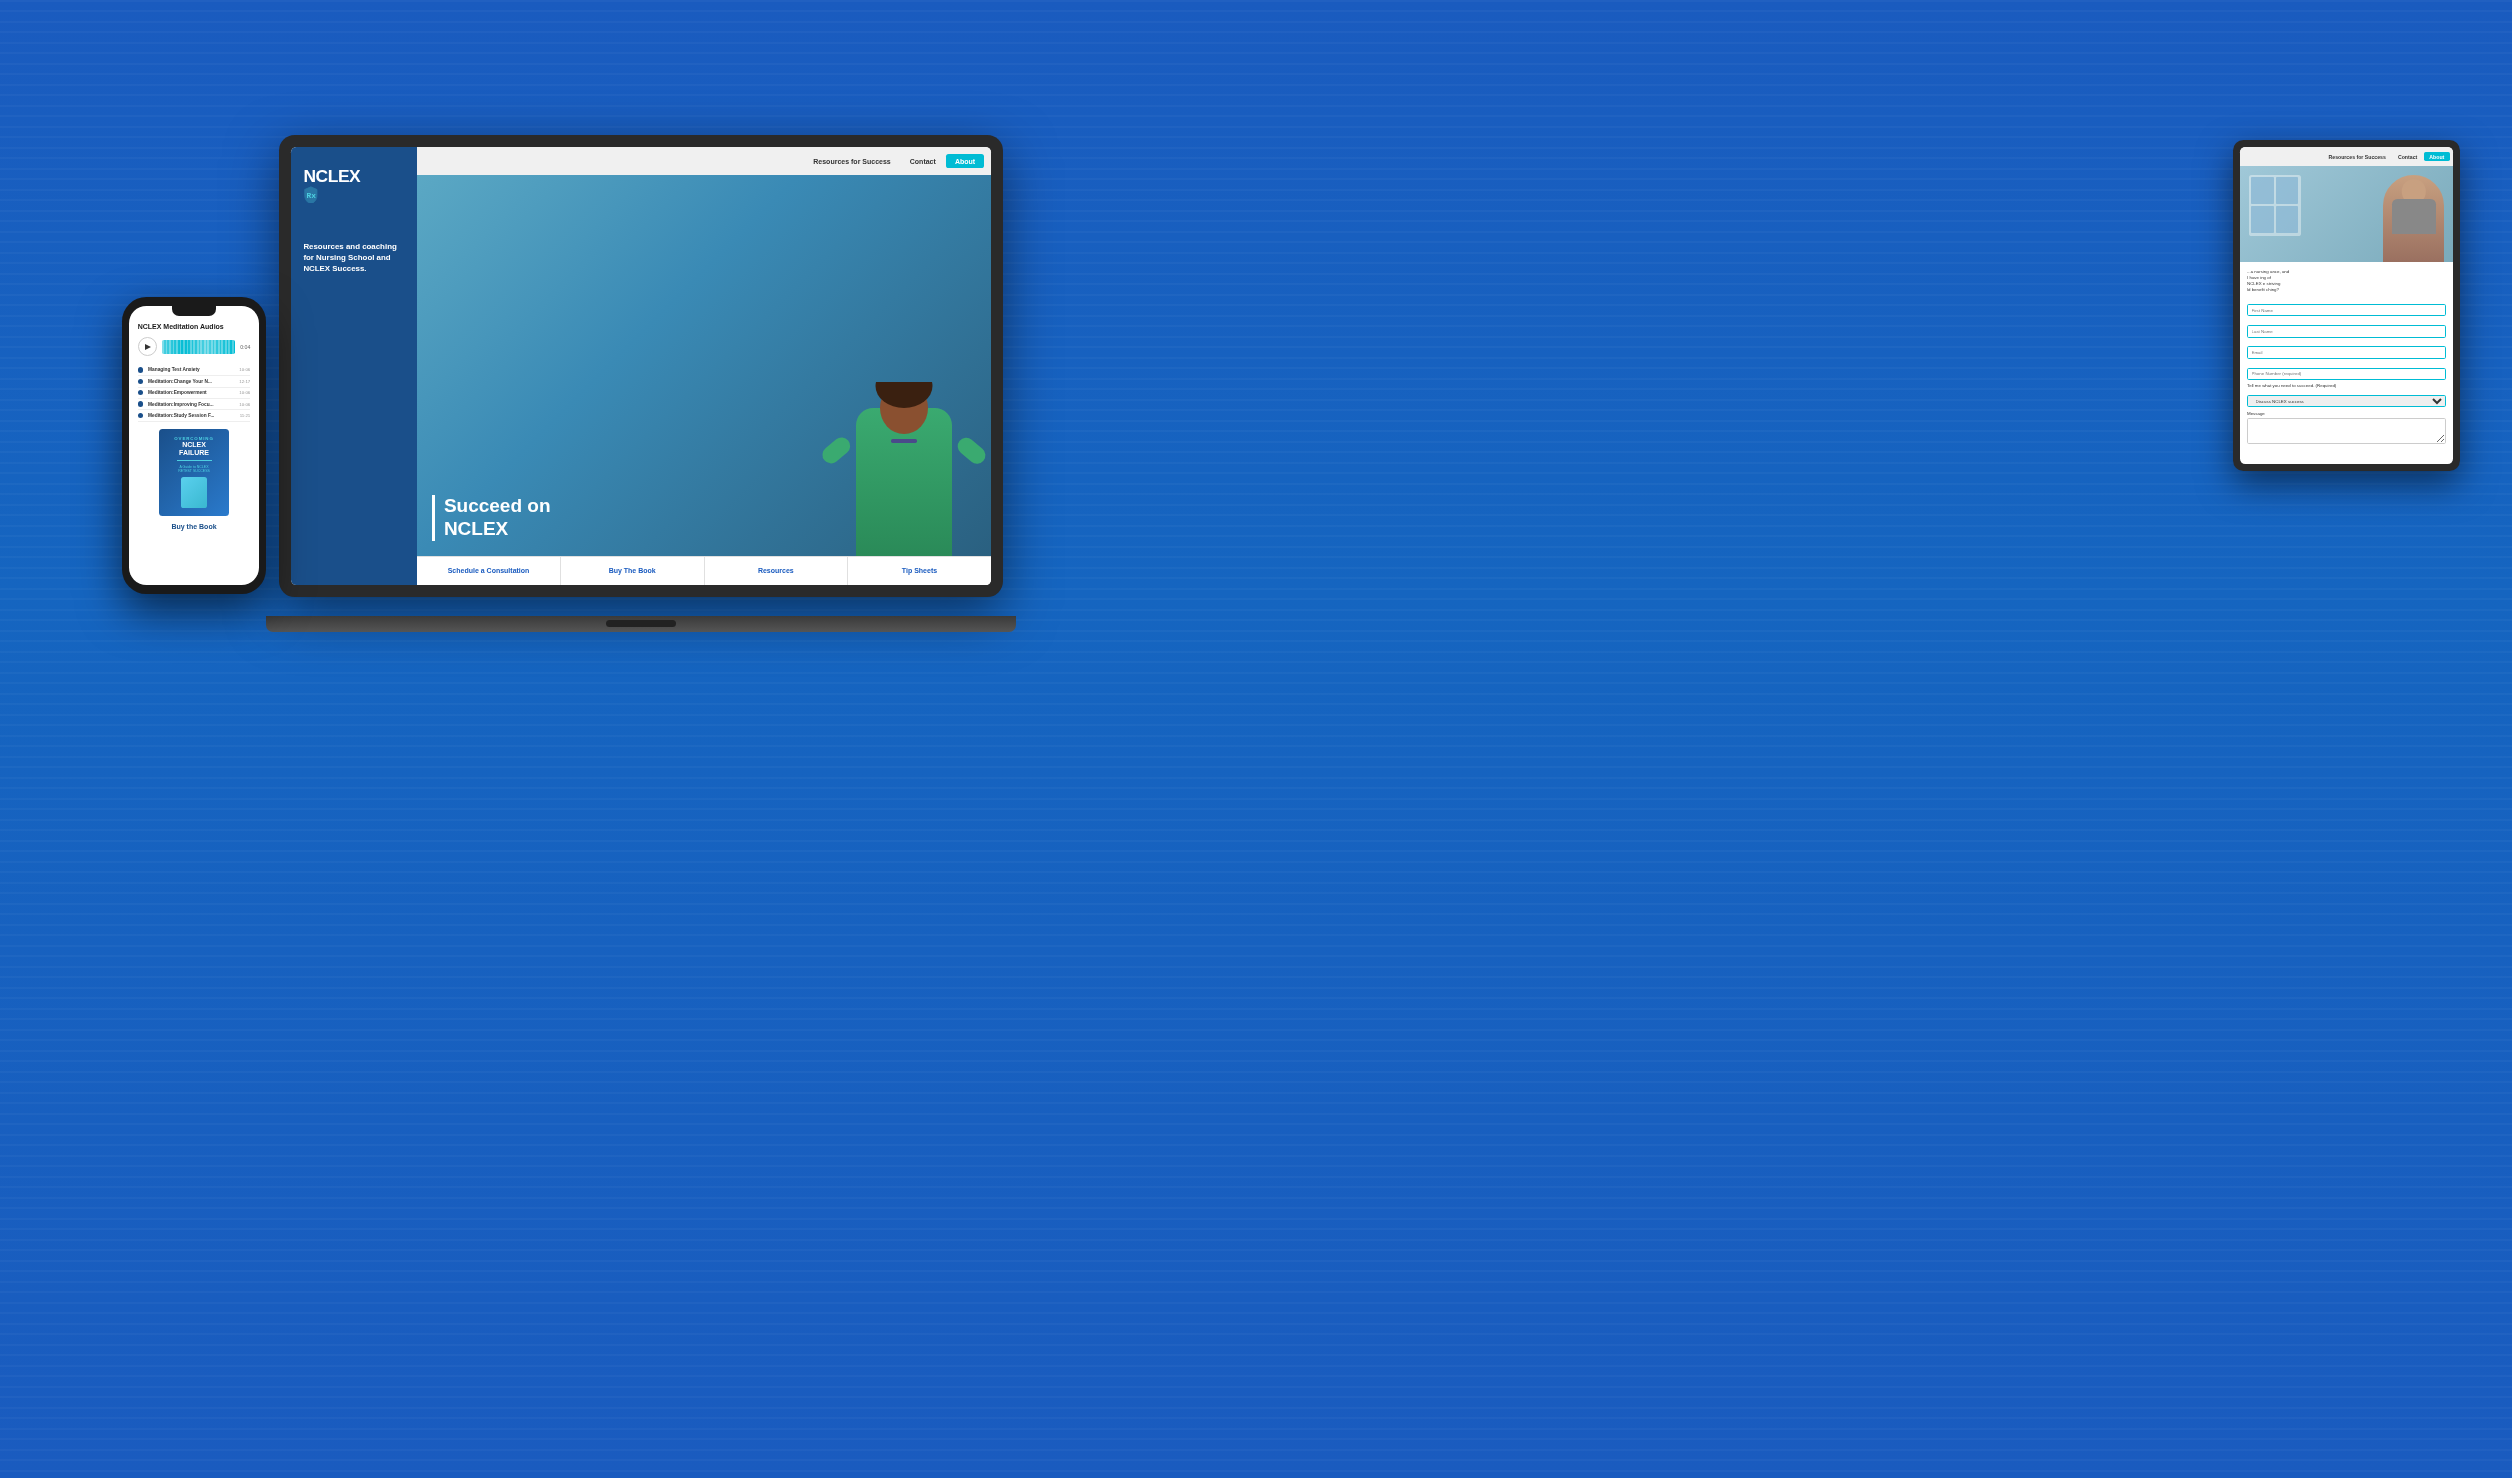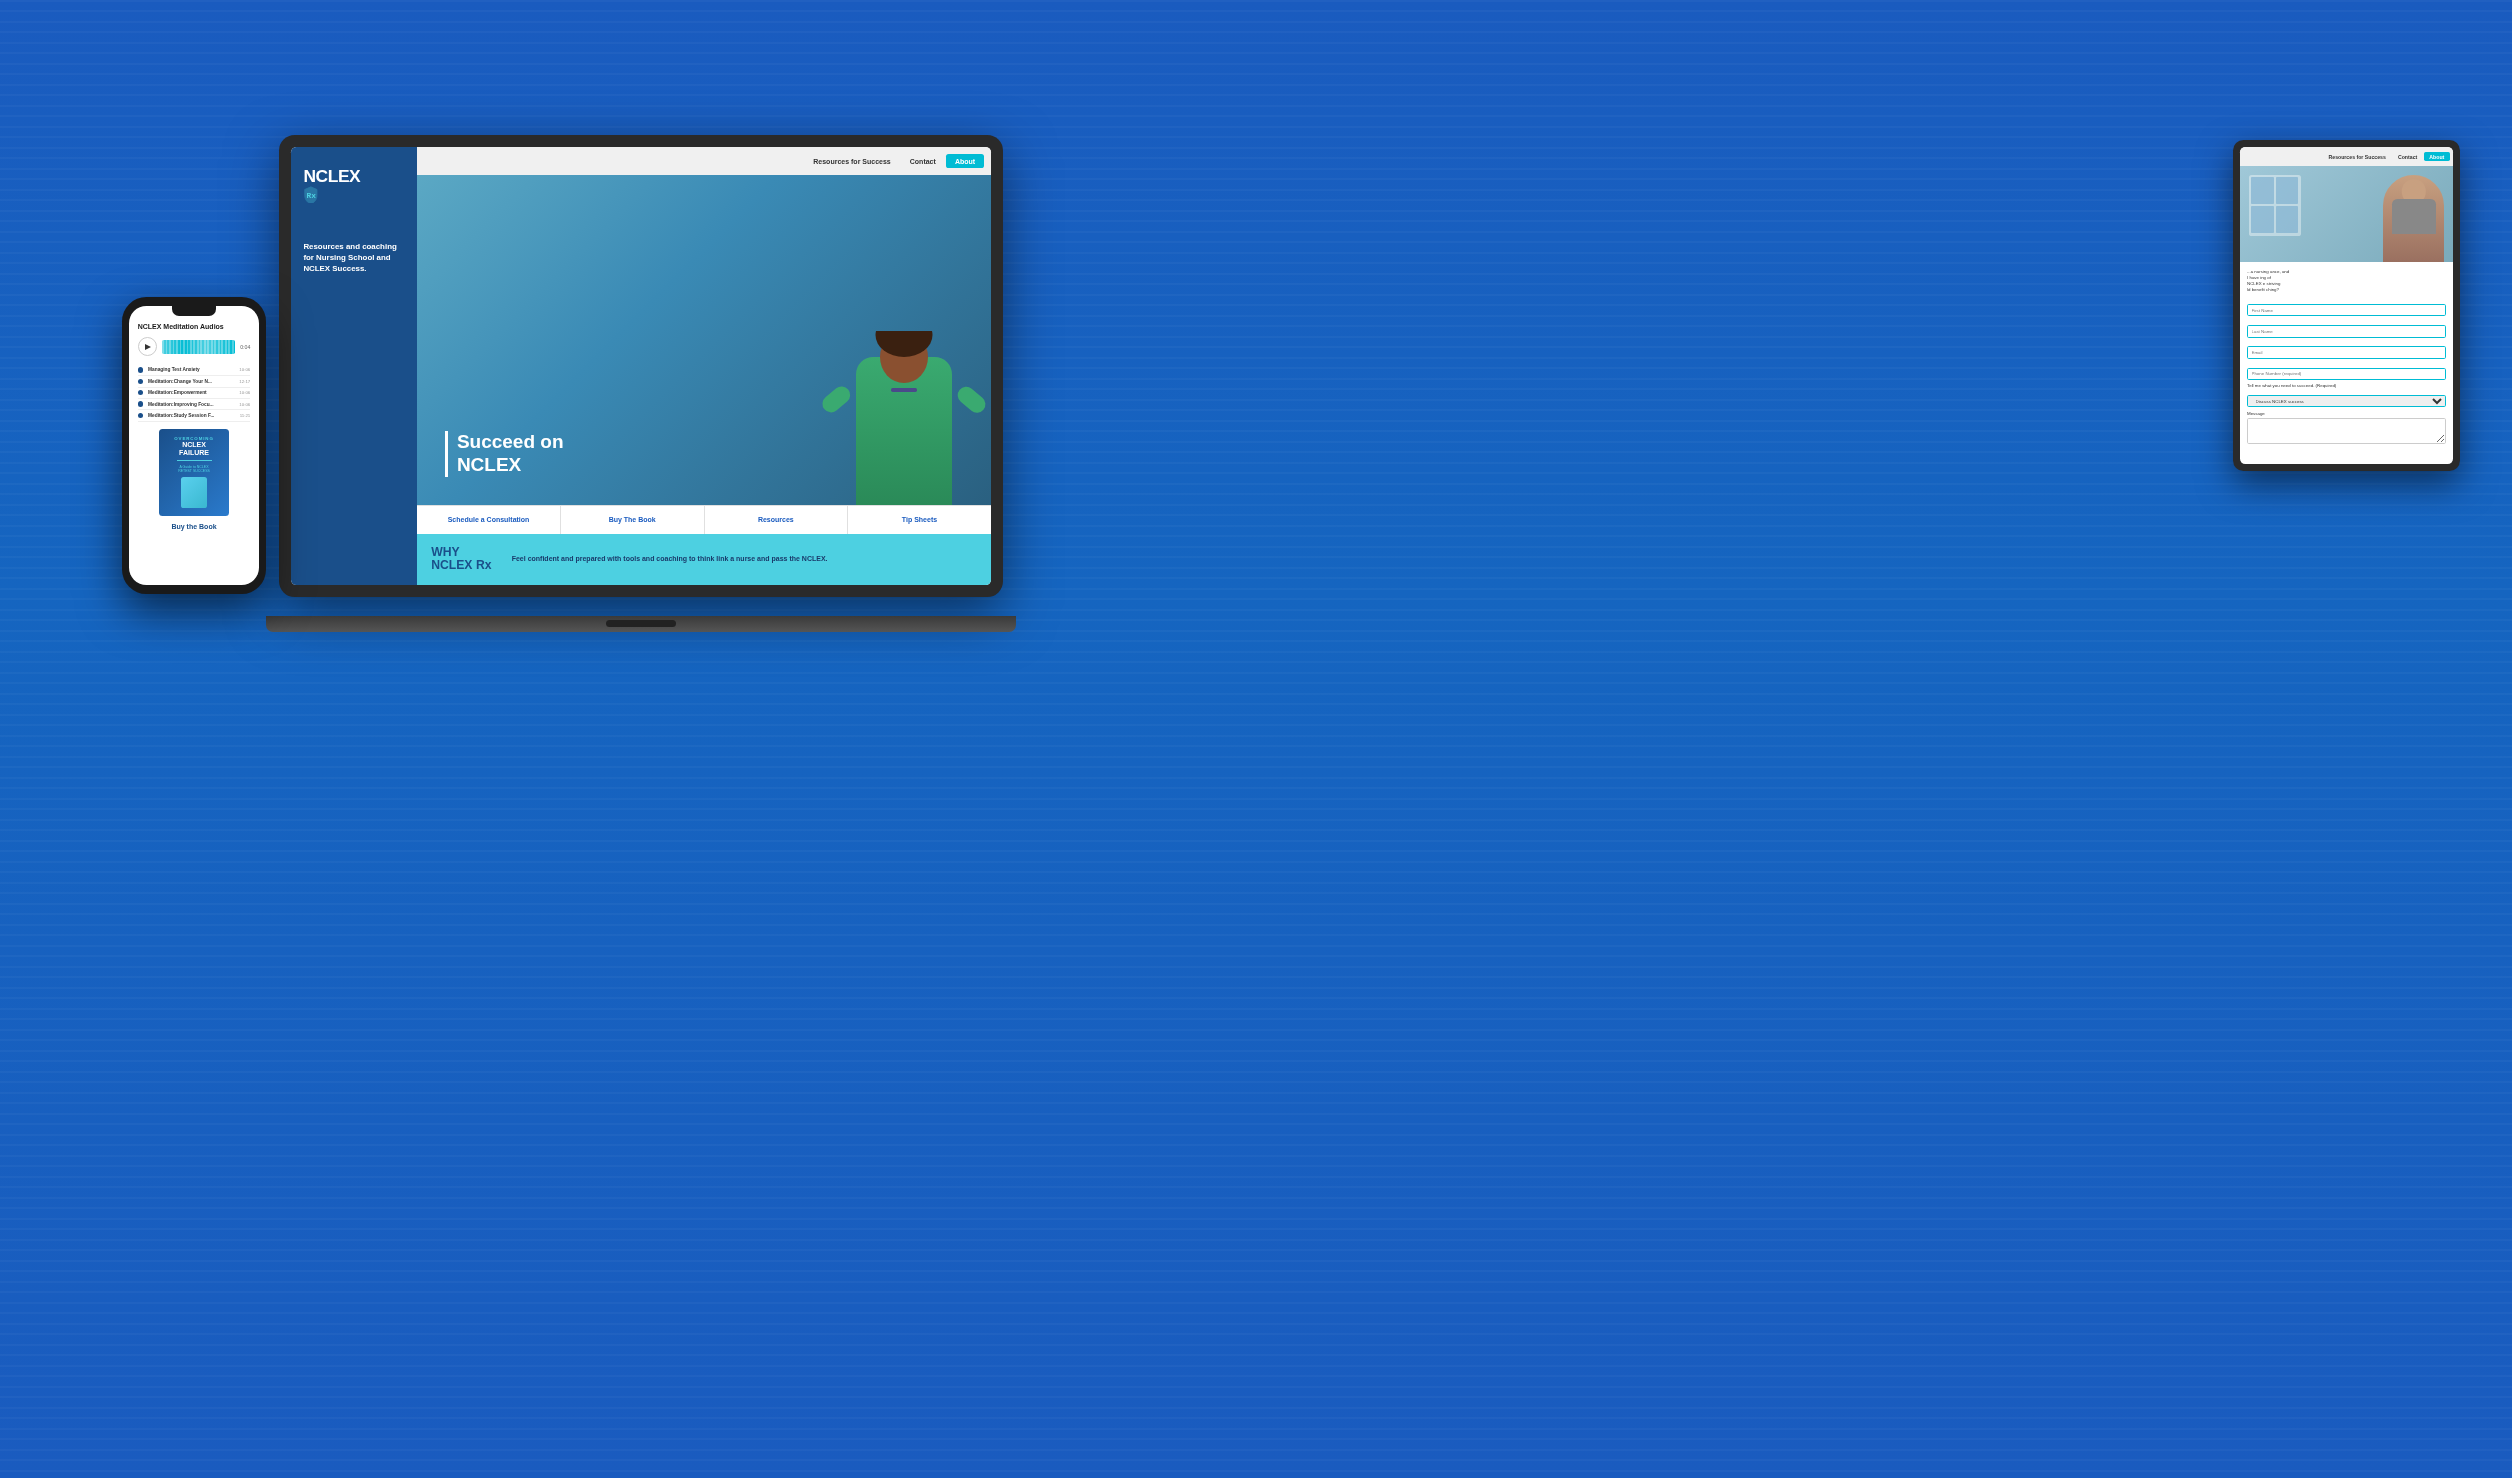--- a/index.html
+++ b/index.html
@@ -145,21 +145,21 @@
       background: #00bcd4;
       color: #fff;
       border-radius: 2.6px;
     }
     .laptop-hero {
       position: relative;
       flex: 1;
       background: linear-gradient(135deg, #4a9abb 0%, #2a7aa0 50%, #1a5f80 100%);
       display: flex;
       align-items: flex-end;
-      padding: 28px;
+      padding: 15px;
       overflow: hidden;
       min-height: 140px;
     }
     .laptop-hero-bg {
       position: absolute;
       inset: 0;
       background: linear-gradient(135deg, #5ba8c4 0%, #3a8ab5 40%, #2a6080 100%);
     }
     .laptop-hero-text {
       position: relative;
@@ -527,27 +527,20 @@
             </div>
           </div>
 
           <div class="laptop-buttons-row">
             <div class="laptop-btn">Schedule a Consultation</div>
             <div class="laptop-btn">Buy The Book</div>
             <div class="laptop-btn">Resources</div>
             <div class="laptop-btn">Tip Sheets</div>
           </div>
 
-          <div class="laptop-why-bar">
-            <div class="laptop-why-title">
-              <span>WHY</span><br>
-              <span>NCLEX Rx</span>
-            </div>
-            <div class="laptop-why-text">Feel confident and prepared with tools and coaching to think link a nurse and pass the NCLEX.</div>
-          </div>
         </div>
 
       </div>
     </div>
   </div>
   <div class="laptop-base"></div>
 </div>
 
 <div class="tablet-wrapper">
   <div class="tablet-bezel">

